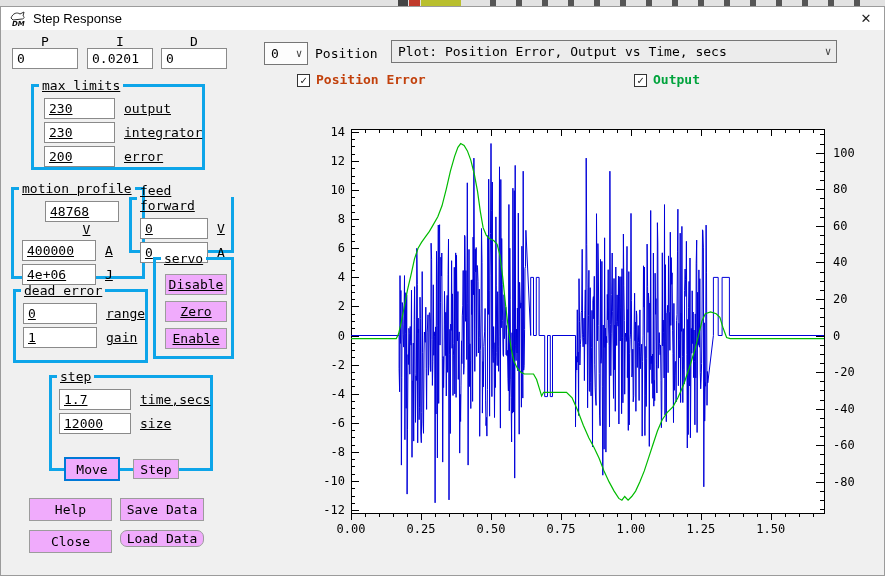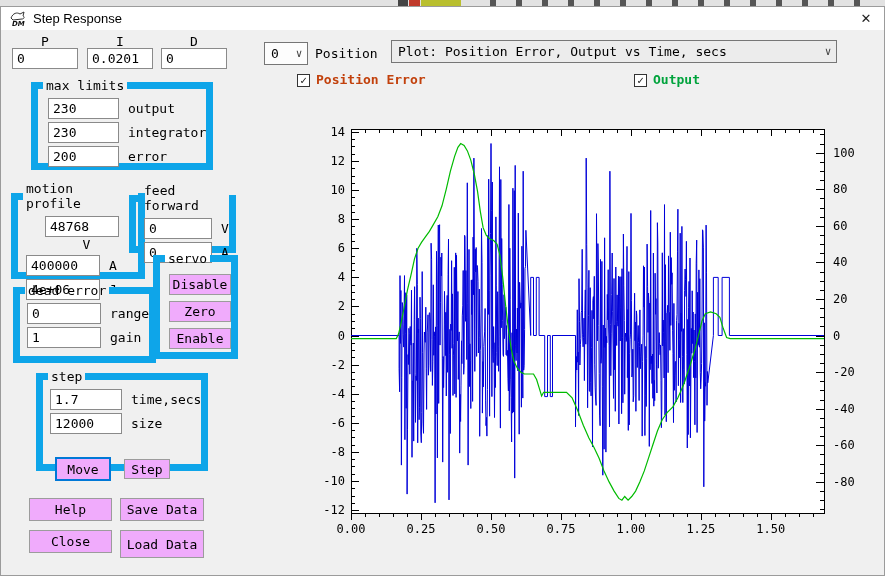--- a/index.html
+++ b/index.html
@@ -33,21 +33,21 @@
   .combo { position:absolute; border:1px solid #767676; background:#fdfdfd; display:flex;
            align-items:center; font-size:13px; cursor:default; }
   .combo .val { flex:1; padding:0 6px; white-space:nowrap; overflow:hidden; }
   .combo .chev { width:16px; text-align:center; color:#444; font-size:11px; }
   .combo.gray { background:#ececec; }
 
   .checkbox { position:absolute; width:13px; height:13px; border:1px solid #333; background:#fff;
               font-size:11px; line-height:11px; text-align:center; color:#111; cursor:pointer; }
   .cb-label { position:absolute; font-size:13px; font-weight:bold; }
 
-  fieldset.grp { position:absolute; border:7px solid #0ea5e9; padding:2px 0 0 0; background:transparent; }
+  fieldset.grp { position:absolute; border:3px solid #0ea5e9; padding:2px 0 0 0; background:transparent;text-decoration:underline; }
   fieldset.grp legend { font-family:"DejaVu Sans Mono", monospace; font-size:13px; color:#000;
                         margin-left:5px; padding:0 3px; }
   .frow { display:flex; align-items:center; margin:3px 0 2px 10px; }
   .frow .lbl { margin-left:9px; font-size:13px; white-space:nowrap; }
 
   .btn { position:absolute; background:#f0abfc; border:1px solid #9c9c9c; display:flex;
          align-items:center; justify-content:center; font-family:"DejaVu Sans Mono", monospace;
          font-size:13px; color:#000; cursor:pointer; }
   .btn.default { border:2px solid #0078d7; }
   .btn.inline { position:relative; }
@@ -164,38 +164,38 @@
       <div class="frow" style="margin-left:7px;">
           <input class="tb" style="width: 74px;" value="0">
           <span class="lbl">range</span>
         </div>
       <div class="frow" style="margin-left:7px;">
           <input class="tb" style="width: 74px;" value="1">
           <span class="lbl">gain</span>
         </div>
     </fieldset>
 
-    <fieldset class="grp" style="left:35px;top:362px;width:150px;height:102px;">
+    <fieldset class="grp" style="left:48px;top:362px;width:150px;height:102px;">
       <legend>step</legend>
       <div class="frow" style="margin-left:7px;">
           <input class="tb" style="width: 72px;" value="1.7">
           <span class="lbl">time,secs</span>
         </div>
       <div class="frow" style="margin-left:7px;">
           <input class="tb" style="width: 72px;" value="12000">
           <span class="lbl">size</span>
         </div>
       <button class="btn default" style="left:12px;top:73px;width:56px;height:24px;">Move</button>
       <button class="btn" style="left:81px;top:75px;width:46px;height:20px;">Step</button>
     </fieldset>
 
     <button class="btn" style="left:28px;top:491px;width:83px;height:23px;">Help</button>
     <button class="btn" style="left:119px;top:491px;width:84px;height:23px;">Save Data</button>
     <button class="btn" style="left:28px;top:523px;width:83px;height:23px;">Close</button>
-    <button class="btn" style="left:119px;top:523px;width:84px;height:28px;">Load Data</button>
+    <button class="btn" style="left:119px;top:523px;width:84px;height:17px;border-radius:7px;">Load Data</button>
 
     <div class="chart-wrap">
       <svg width="575" height="460">
           <rect x="50.5" y="16.5" width="473" height="384" fill="#ffffff" stroke="#000000" shape-rendering="crispEdges"></rect>
           <line x1="50.5" y1="400" x2="50.5" y2="407" stroke="#000000" shape-rendering="crispEdges"></line>
           <line x1="50.5" y1="16" x2="50.5" y2="23" stroke="#000000" shape-rendering="crispEdges"></line>
           <line x1="64.5" y1="400" x2="64.5" y2="404" stroke="#000000" shape-rendering="crispEdges"></line>
           <line x1="64.5" y1="16" x2="64.5" y2="20" stroke="#000000" shape-rendering="crispEdges"></line>
           <line x1="78.5" y1="400" x2="78.5" y2="404" stroke="#000000" shape-rendering="crispEdges"></line>
           <line x1="78.5" y1="16" x2="78.5" y2="20" stroke="#000000" shape-rendering="crispEdges"></line>

